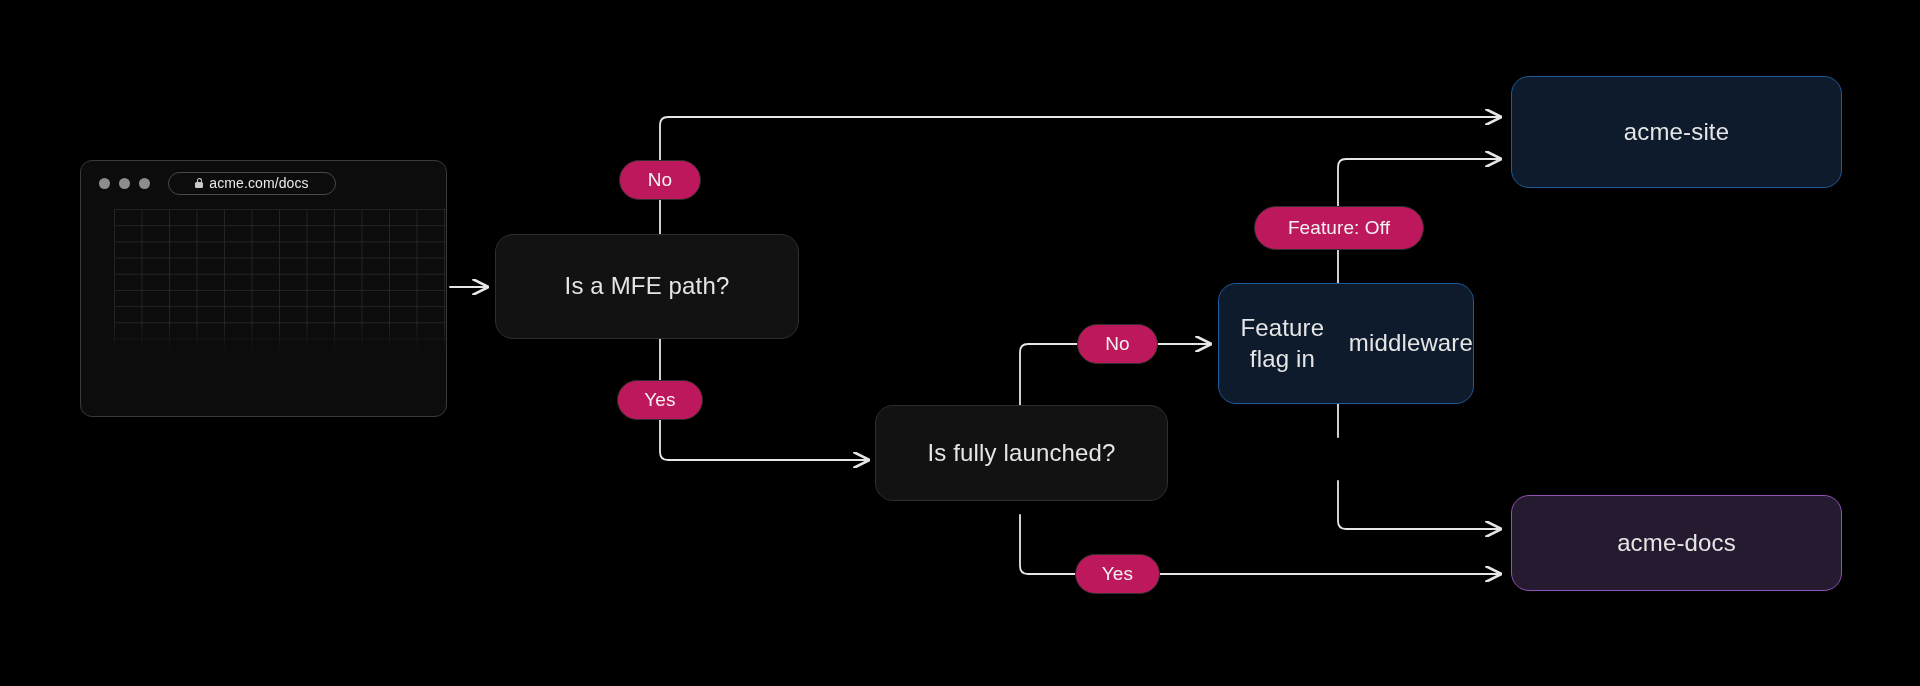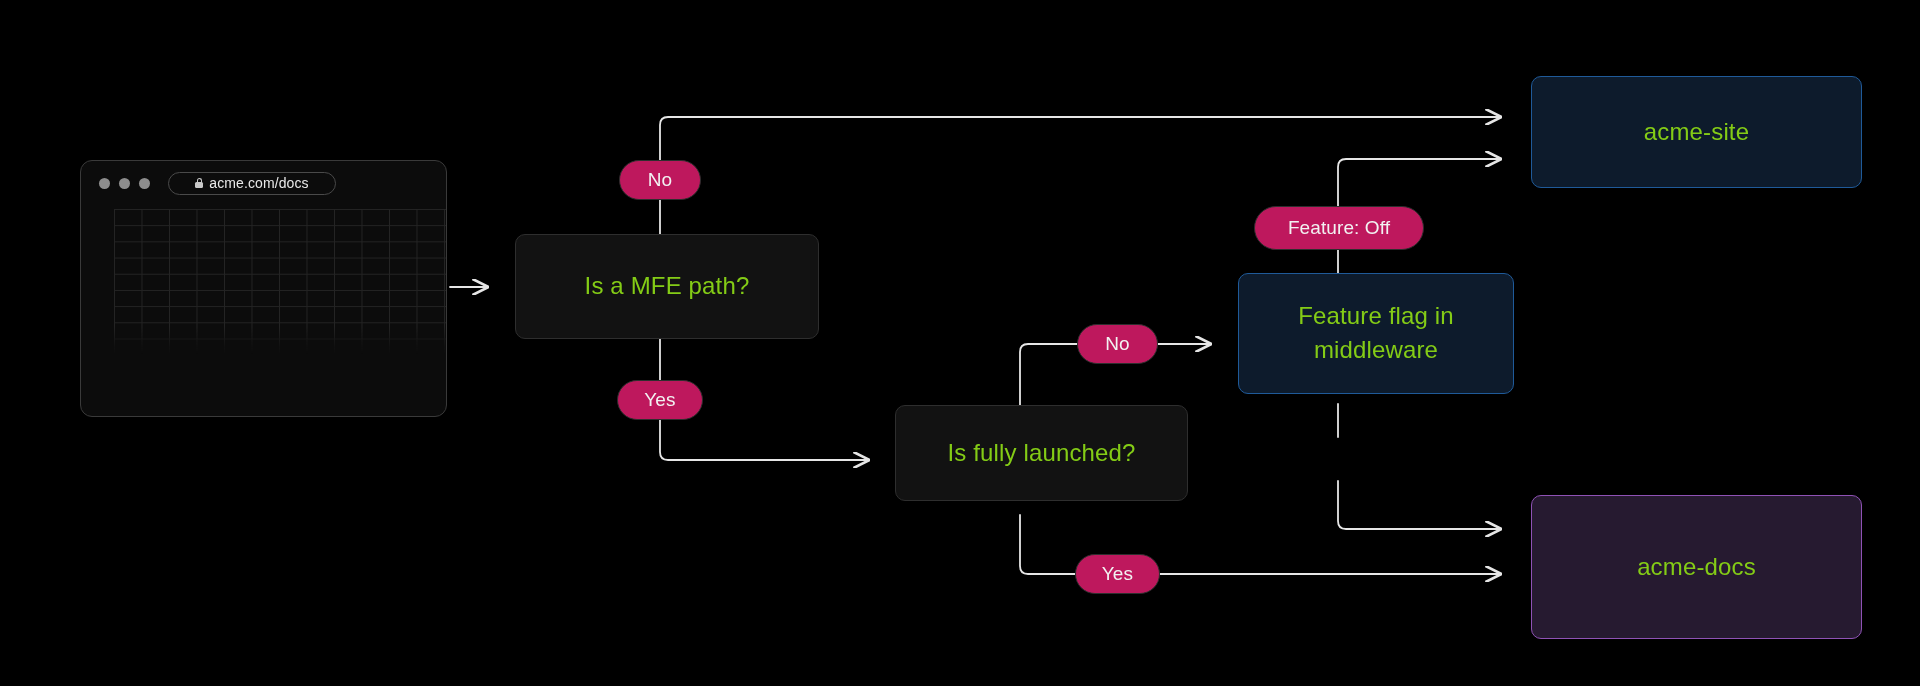--- a/index.html
+++ b/index.html
@@ -110,26 +110,25 @@
   }
 
   
   .node {
     position: absolute;
     display: flex;
     align-items: center;
     justify-content: center;
     text-align: center;
     box-sizing: border-box;
-    border-radius: 10px;
-    color: #84cc16;
+    border-radius: 18px;
+    color: #e5e5e5;
     font-size: 24px;
     line-height: 1.28;
     letter-spacing: .15px;
-    margin-left: 20px;
   }
   .node.dark {
     background: #121212;
     border: 1px solid #2e2e2e;
   }
   .node.navy {
     background: #0d1b2c;
     border: 1.5px solid #1f5a99;
   }
   .node.purple {
@@ -204,30 +203,30 @@
   </div>
 
   <div class="node dark" style="left:495px; top:234px; width:304px; height:105px;">
     <span>Is a MFE path?</span>
   </div>
 
   <div class="node dark" style="left:875px; top:405px; width:293px; height:96px;">
     <span>Is fully launched?</span>
   </div>
 
-  <div class="node navy" style="left:1218px; top:273px; width:276px; height:121px; flex-direction:column; gap:3px;">
+  <div class="node navy" style="left:1218px; top:283px; width:256px; height:121px; flex-direction:row; gap:3px;">
     <span>Feature flag in</span>
     <span>middleware</span>
   </div>
 
   <div class="node navy" style="left:1511px; top:76px; width:331px; height:112px;">
     <span>acme-site</span>
   </div>
 
-  <div class="node purple" style="left:1511px; top:495px; width:331px; height:144px;">
+  <div class="node purple" style="left:1511px; top:495px; width:331px; height:96px;">
     <span>acme-docs</span>
   </div>
 
   <div class="pill" style="left:619px; top:160px; width:82px; height:40px;">
     <span>No</span>
   </div>
 
   <div class="pill" style="left:617px; top:380px; width:86px; height:40px;">
     <span>Yes</span>
   </div>

